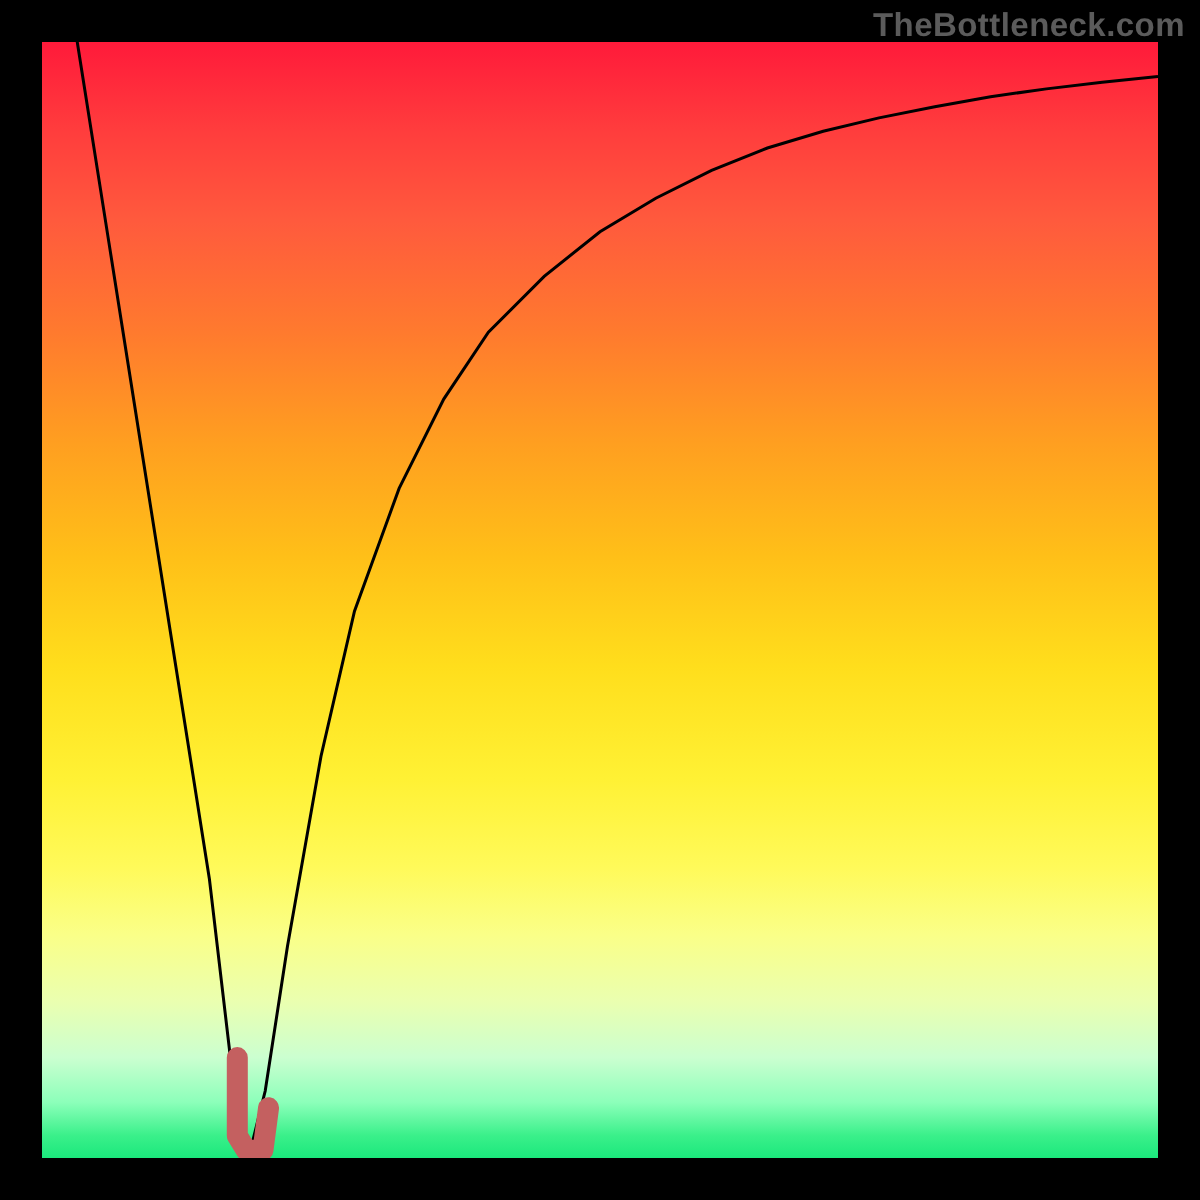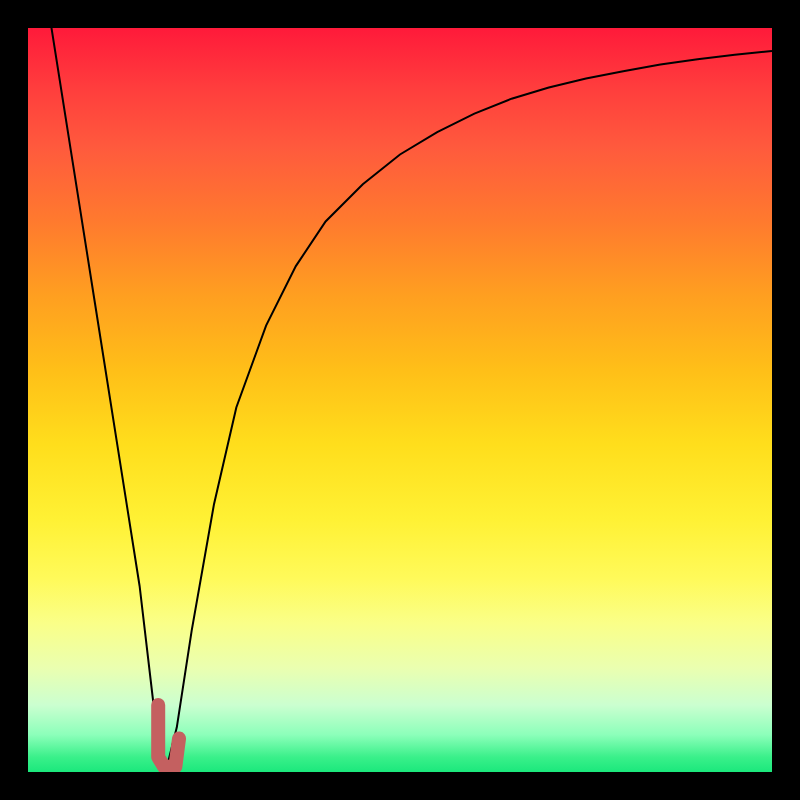--- a/index.html
+++ b/index.html
@@ -56,20 +56,21 @@
     font-size: 22px;
     font-weight: 600;
     color: #5b5b5b;
     letter-spacing: 0.3px;
   }
 </style>
 </head>
 <body>
 
 <div class="frame">
+  <div class="watermark">TheBottleneck.com</div>
 
   <div class="plot">
     <div class="gradient"></div>
     <svg class="curve" viewBox="0 0 100 100" preserveAspectRatio="none">
       <g>
           <path d="M3.00 -1.00 L6.00 18.00 L9.00 37.00 L12.00 56.00 L15.00 75.00 L17.00 92.00 L18.50 100.00 L20.00 94.00 L22.00 81.00 L25.00 64.00 L28.00 51.00 L32.00 40.00 L36.00 32.00 L40.00 26.00 L45.00 21.00 L50.00 17.00 L55.00 14.00 L60.00 11.50 L65.00 9.50 L70.00 8.00 L75.00 6.80 L80.00 5.80 L85.00 4.90 L90.00 4.20 L95.00 3.60 L100.00 3.10" fill="none" stroke="#000000" stroke-width="2" vector-effect="non-scaling-stroke"></path>
           <path d="M17.50 91.00 L17.50 98.00 L18.30 99.30 L19.80 99.30 L20.30 95.50" fill="none" stroke="#c46060" stroke-width="14" vector-effect="non-scaling-stroke" stroke-linecap="round" stroke-linejoin="round"></path>
         </g>
     </svg>
   </div>

